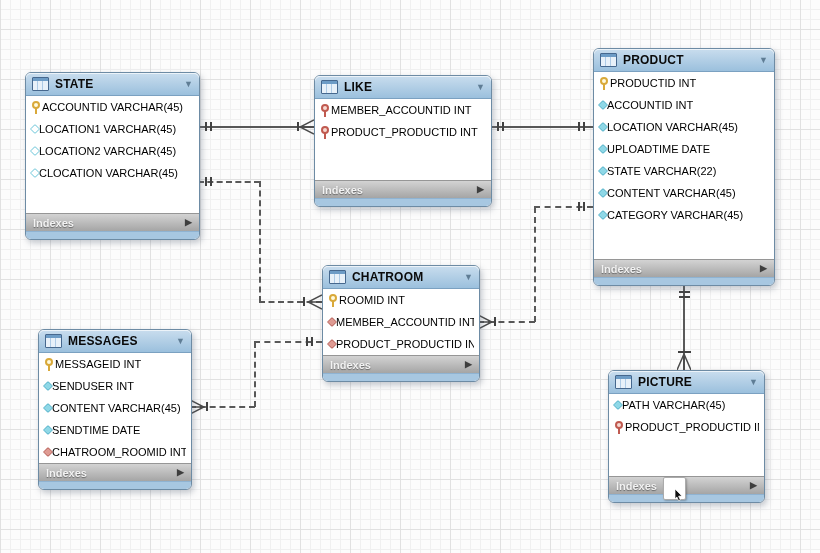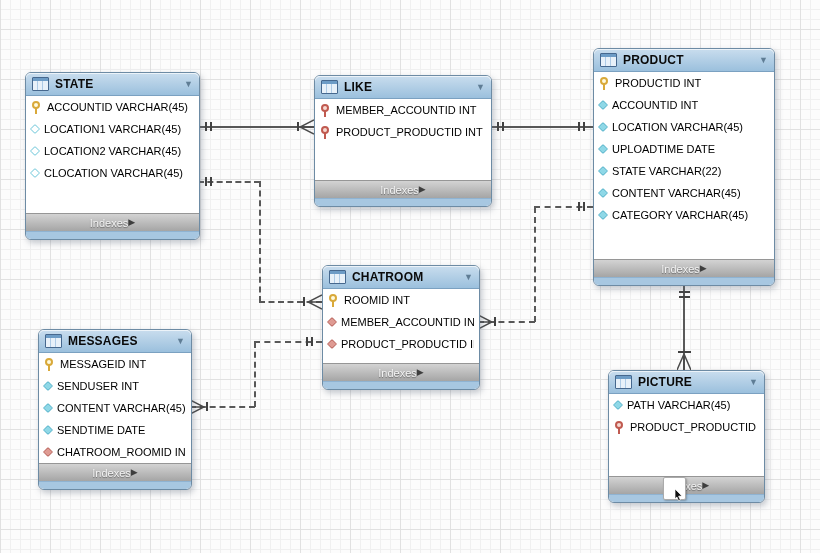--- a/index.html
+++ b/index.html
@@ -20,35 +20,35 @@
        box-shadow:2px 3px 6px rgba(100,110,125,.38)}
   .tbl-h{height:22px;display:flex;align-items:center;gap:6px;padding:0 6px;
          background:linear-gradient(#c9ddee,#9bc0dd);border-bottom:1px solid #7ba1c1;
          border-radius:5px 5px 0 0;box-shadow:inset 0 1px 0 rgba(255,255,255,.65)}
   .tbl-name{font-weight:bold;font-size:12px;color:#0a0a0a;flex:1;letter-spacing:.2px}
   .tbl-tri{font-size:9px;color:#5f7d95;line-height:1}
   .tbl-ic{width:15px;height:12px;flex:0 0 auto;border:1px solid #46688e;border-radius:1px;position:relative;
           background:linear-gradient(90deg,#e8f1f9 0 4px,#aecbe6 4px 5px,#e8f1f9 5px 9px,#aecbe6 9px 10px,#e8f1f9 10px)}
   .tbl-ic::before{content:"";position:absolute;left:0;right:0;top:0;height:3px;background:#6d9cc6}
   .tbl-b{background:#fff}
-  .row{height:22px;display:flex;align-items:center;gap:5px;padding:0 5px;font-size:11px;color:#000;white-space:nowrap}
+  .row{height:22px;display:flex;align-items:center;padding:0 5px;font-size:11px;color:#000;white-space:nowrap}
   .col-label{overflow:hidden}
   .di{width:8px;height:8px;flex:0 0 auto;transform:rotate(45deg) scale(.9);border-radius:1px;box-sizing:border-box}
   .di.full{background:#8fd8e7;border:1px solid #48abc4}
   .di.hollow{background:#fff;border:1px solid #5fc1d5}
   .di.red{background:#df9b93;border:1px solid #af534b}
   .keyic{position:relative;width:11px;height:13px;flex:0 0 auto}
   .keyic::before{content:"";position:absolute;left:1px;top:0;width:8px;height:8px;box-sizing:border-box;
                  border:2px solid #d9a93a;border-radius:50%;background:#fffbdf}
   .keyic::after{content:"";position:absolute;left:4px;top:7px;width:2px;height:6px;background:#d9a93a}
   .keyic.red::before{border-color:#c05a50;background:#f7d9d2}
   .keyic.red::after{background:#c05a50}
-  .idx{height:17px;display:flex;align-items:center;justify-content:center;padding:0 7px;
+  .idx{height:17px;display:flex;align-items:center;justify-content:space-between;padding:0 7px;
        background:linear-gradient(#d3d3d3,#a5a5a5);border-top:1px solid #969696;
-       color:#f2f2f2;font-weight:normal;font-size:11px;text-shadow:0 1px 1px rgba(90,90,90,.85)}
+       color:#f2f2f2;font-weight:bold;font-size:11px;text-shadow:0 1px 1px rgba(90,90,90,.85)}
   .idx-arrow{color:#3e3e3e;font-size:9px;text-shadow:none;line-height:1}
   .tbl-f{height:7px;background:#a7c7e1;border-top:1px solid #8fb3d2;border-radius:0 0 5px 5px}
   
   .ln{position:absolute;z-index:1}
   .ln.h{height:0;border-top:2px solid #585858}
   .ln.v{width:0;border-left:2px solid #585858}
   .ln.dh{border-top-style:dashed}
   .ln.dv{border-left-style:dashed}
   .mk-v{position:absolute;z-index:1;width:2px;height:9px;background:#414141}
   .mk-h{position:absolute;z-index:1;width:11px;height:2px;background:#414141}
@@ -223,21 +223,21 @@
     </div>
     <div class="tbl-f"></div>
   </div>
 
   <div class="tbl" style="left:322px;top:265px;width:156px">
     <div class="tbl-h">
       <span class="tbl-ic"></span>
       <span class="tbl-name">CHATROOM</span>
       <span class="tbl-tri">▼</span>
     </div>
-    <div class="tbl-b" style="height:74px">
+    <div class="tbl-b" style="height:66px">
       <div class="row">
         <span class="keyic"></span>
         <span class="col-label">ROOMID INT</span>
       </div>
       <div class="row">
         <span class="di red"></span>
         <span class="col-label">MEMBER_ACCOUNTID INT</span>
       </div>
       <div class="row">
         <span class="di red"></span>

